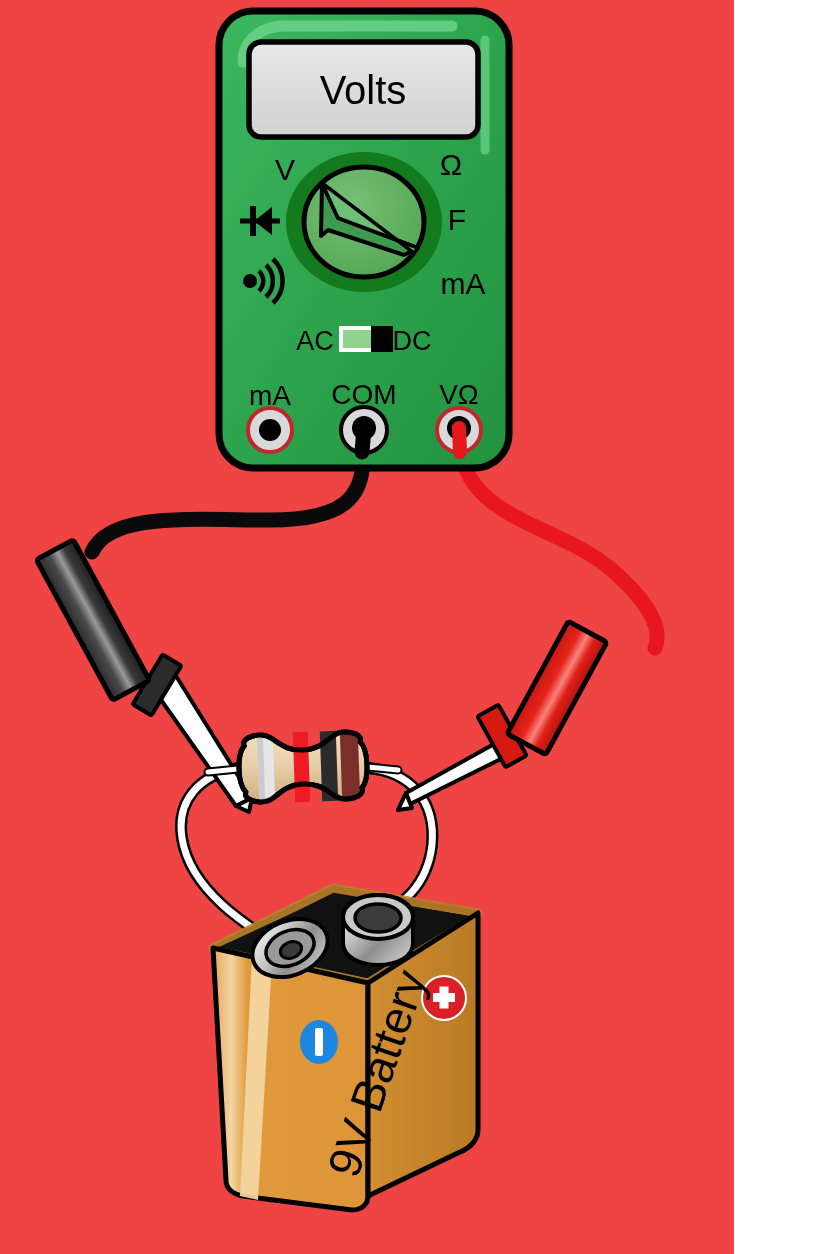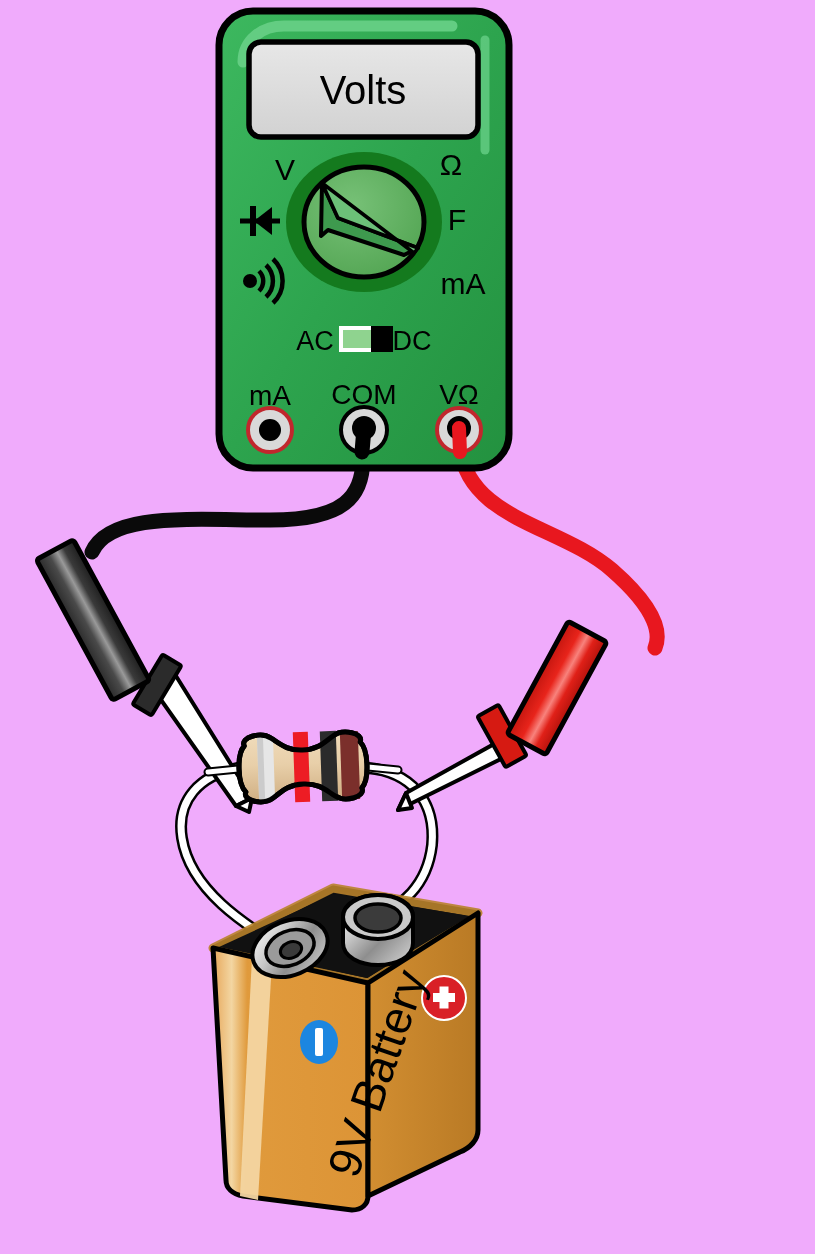--- a/index.html
+++ b/index.html
@@ -1,21 +1,21 @@
 <!DOCTYPE html>
 <html><head>
 <meta charset="utf-8">
 <title>Multimeter measuring 9V battery</title>
 <style>
   html,body{margin:0;padding:0;background:#ffffff;}
   body{
     width:815px;height:1254px;overflow:hidden;
     font-family:"Liberation Sans", sans-serif;
   }
-  #stage{position:relative;width:815px;height:1254px;background:#f0abfc;}
+  #stage{position:relative;width:734px;height:1254px;background:#ef4444;}
   svg{display:block;}
   .meter-label{font-family:"Liberation Sans", sans-serif;fill:#000;}
 </style>
 </head>
 <body>
 
 <div id="stage">
 
 <svg width="815" height="1254" viewBox="0 0 815 1254" xmlns="http://www.w3.org/2000/svg">
 

